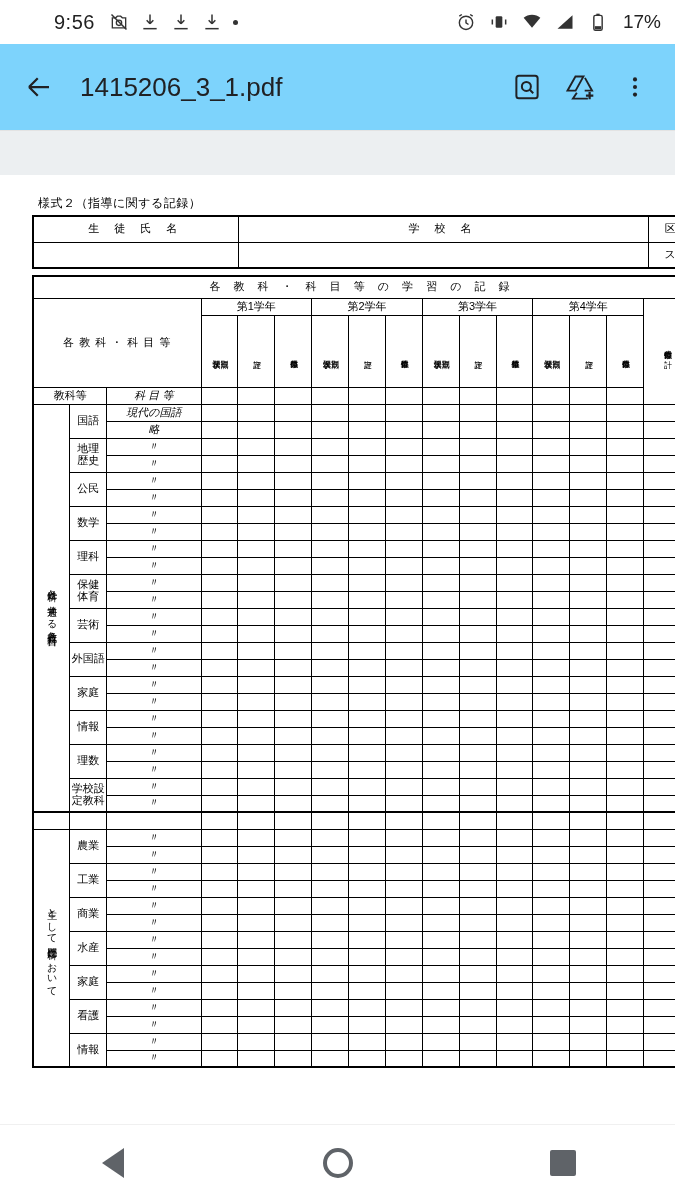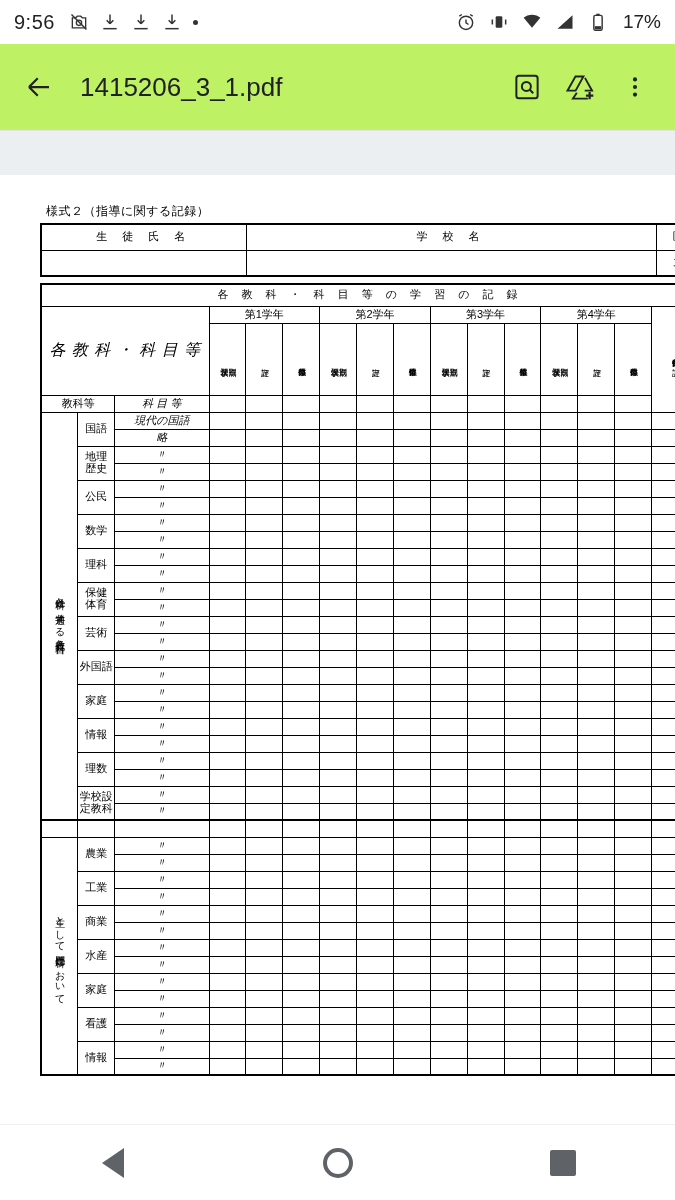--- a/index.html
+++ b/index.html
@@ -18,35 +18,35 @@
 
   
   .statusbar {
     height: 44px;
     display: flex; align-items: center;
     padding: 0 14px;
     background: #ffffff;
     color: #222;
     font-size: 19px;
   }
-  .statusbar .clock { font-size: 20px; letter-spacing: .5px; }
+  .statusbar .clock { font-size: 20px; letter-spacing: .5px; margin-left: 40px; }
   .statusbar .left-icons { display: flex; align-items: center; gap: 11px; margin-left: 14px; }
   .statusbar .spacer { flex: 1; }
   .statusbar .right-icons { display: flex; align-items: center; gap: 13px; }
   .sicon { width: 20px; height: 20px; display: inline-block; }
   .sicon svg { display:block; width: 100%; height: 100%; }
   .battpct { font-size: 19px; margin-left: 2px; }
   .dot { width: 5px; height: 5px; border-radius: 50%; background: #333; display: inline-block; }
 
   
   .appbar {
     height: 86px;
     display: flex; align-items: center;
     padding: 0 16px;
-    background: #bef264;
+    background: #7dd3fc;
   }
   .appbar .back {
     width: 46px; height: 46px;
     display: flex; align-items: center; justify-content: center;
     cursor: pointer;
   }
   .appbar .title {
     font-size: 26px;
     color: #202124;
     margin-left: 18px;
@@ -63,21 +63,21 @@
   .divider { height: 1px; background: #e3e3e3; }
 
   
   .viewer {
     background: #eceff1;
     height: 44px;
   }
   .pagewrap {
     position: relative;
     background: #ffffff;
-    padding: 12px;
+    padding: 4px;
     height: 950px;
     overflow: hidden;
   }
 
   .doc {
     position: relative;
     width: 675px;
     padding: 16px 0 0 0;
     color: #000;
   }
@@ -315,21 +315,21 @@
             <col style="width:36px">
           <col style="width:46px">
         </colgroup>
 
         <tbody>
             <tr>
           <td class="bigtitle" colspan="16">各 教 科 ・ 科 目 等 の 学 習 の 記 録</td>
         </tr>
 
         <tr>
-          <td colspan="3" rowspan="2" style="font-size:16px;letter-spacing:1px;font-style:italic;">各 教 科 ・ 科 目 等</td>
+          <td colspan="3" rowspan="2" style="font-size:11px;letter-spacing:1px;">各 教 科 ・ 科 目 等</td>
           <td colspan="3">第1学年</td>
           <td colspan="3">第2学年</td>
           <td colspan="3">第3学年</td>
           <td colspan="3">第4学年</td>
           <td rowspan="3">
             <span class="vert-sm">修得単位数の計</span>
           </td>
         </tr>
 
         <tr>

